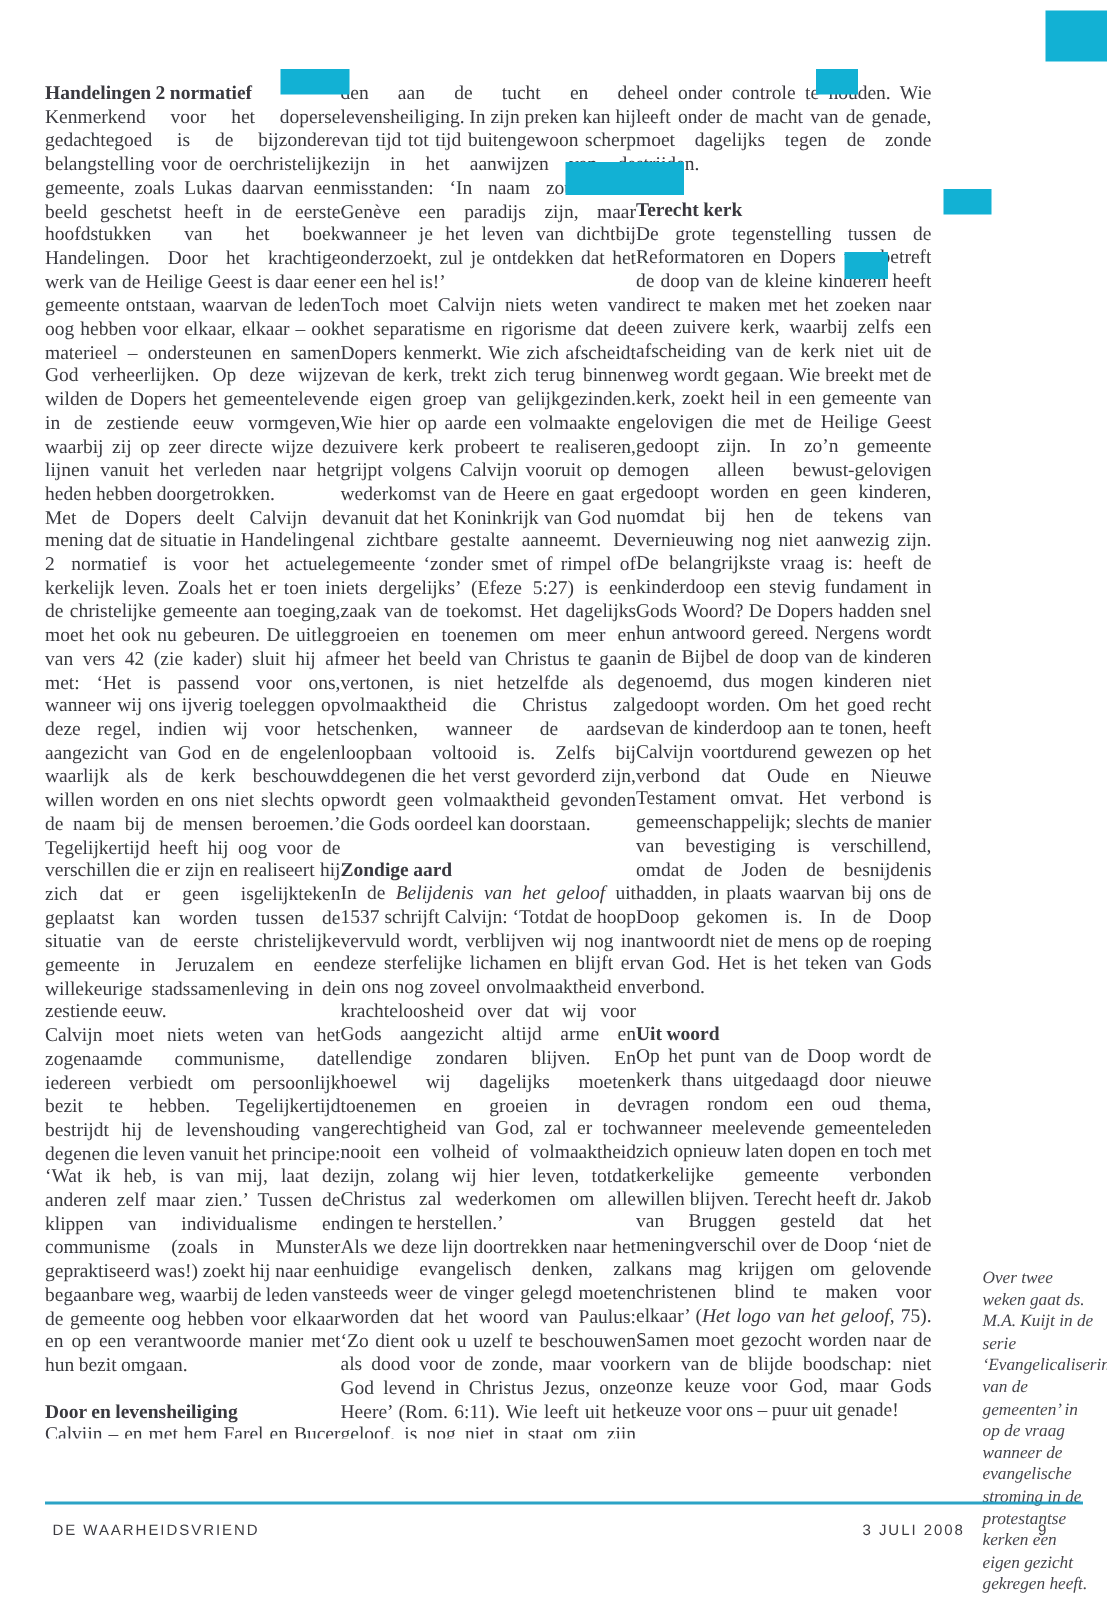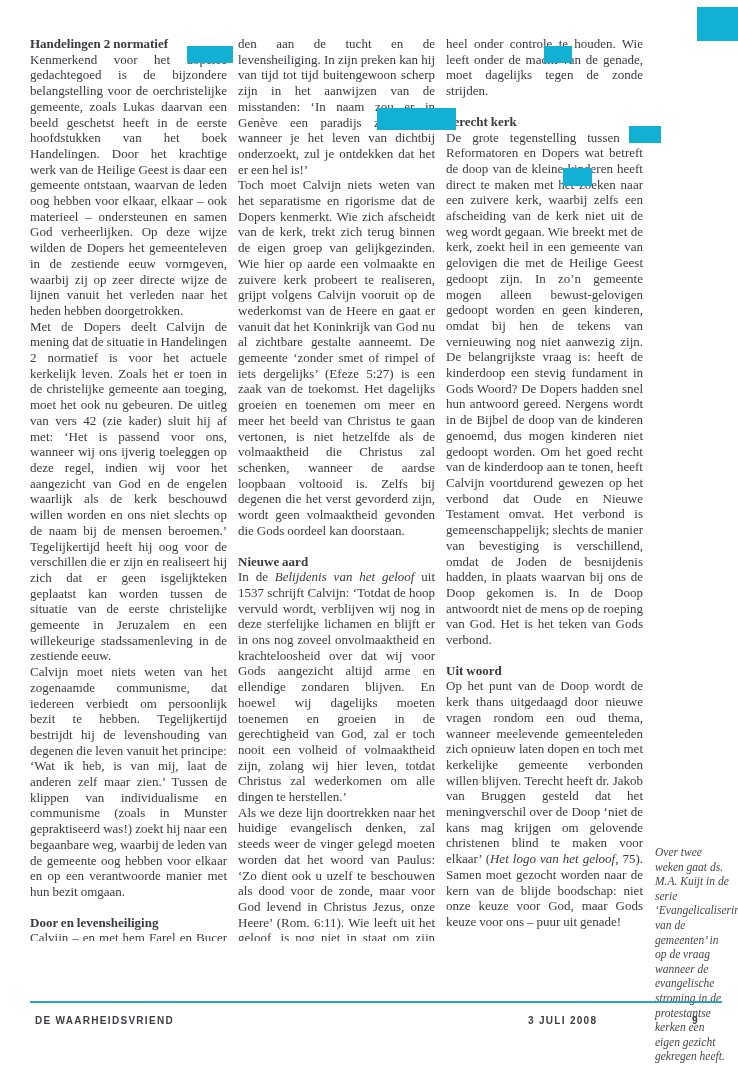--- a/index.html
+++ b/index.html
@@ -2,21 +2,21 @@
 <html lang="nl"><head>
 <meta charset="utf-8">
 <style>
   html,body{margin:0;padding:0;}
   body{
     width:738px;height:1068px;background:#ffffff;
     font-family:"Liberation Serif", serif;
     color:#3a3a40;position:relative;overflow:hidden;
   }
   .page{position:absolute;left:0;top:0;width:738px;height:1068px;background:#ffffff;overflow:hidden;}
-  .columns{position:absolute;left:30px;top:36px;display:flex;gap:11px;}
+  .columns{position:absolute;left:30px;top:54px;display:flex;}
   .col{
     width:197px;height:905px;overflow:hidden;
     font-size:13px;line-height:15.7px;text-align:justify;
     hyphens:auto;-webkit-hyphens:auto;word-spacing:-0.3px;
   }
   .col p{margin:0;}
   .col .h{font-weight:bold;margin:15px 0 0 0;text-align:left;}
   .col .h:first-child{margin-top:0;}
   .col em{font-style:italic;}
   .sig{
@@ -25,45 +25,45 @@
   }
   .margin-note{
     position:absolute;left:655px;top:845px;width:76px;
     font-style:italic;font-size:11.5px;line-height:14.6px;
     color:#45454b;text-align:left;hyphens:auto;-webkit-hyphens:auto;
   }
   .footer-rule{position:absolute;left:30px;top:1001px;width:692px;height:2px;}
   .footer-item{
     position:absolute;top:1015px;
     font-family:"Liberation Sans", sans-serif;
-    font-size:10px;font-weight:bold;letter-spacing:1.3px;color:#3d3d42;text-align:right;
+    font-size:10px;font-weight:normal;letter-spacing:1.3px;color:#3d3d42;text-align:right;
   }
   .footer-brand{left:35px;}
-  .footer-date{left:528px;}
+  .footer-date{left:575px;}
   .footer-page{left:692px;}
   .hl{position:absolute;}
 </style>
 </head>
 <body>
 
 <div class="page">
 
   <div class="columns">
     <div class="col">
         <div class="h">Handelingen 2 normatief</div>
         <p><span>Kenmerkend voor het doperse gedachtegoed is de bijzondere belangstelling voor de oerchristelijke gemeente, zoals Lukas daarvan een beeld geschetst heeft in de eerste hoofdstukken van het boek Handelingen. Door het krachtige werk van de Heilige Geest is daar een gemeente ontstaan, waarvan de leden oog hebben voor elkaar, elkaar – ook materieel – ondersteunen en samen God verheerlijken. Op deze wijze wilden de Dopers het gemeenteleven in de zestiende eeuw vormgeven, waarbij zij op zeer directe wijze de lijnen vanuit het verleden naar het heden hebben doorgetrokken.</span></p>
         <p><span>Met de Dopers deelt Calvijn de mening dat de situatie in Handelingen 2 normatief is voor het actuele kerkelijk leven. Zoals het er toen in de christelijke gemeente aan toeging, moet het ook nu gebeuren. De uitleg van vers 42 (zie kader) sluit hij af met: ‘Het is passend voor ons, wanneer wij ons ijverig toeleggen op deze regel, indien wij voor het aangezicht van God en de engelen waarlijk als de kerk beschouwd willen worden en ons niet slechts op de naam bij de mensen beroemen.’ Tegelijkertijd heeft hij oog voor de verschillen die er zijn en realiseert hij zich dat er geen isgelijkteken geplaatst kan worden tussen de situatie van de eerste christelijke gemeente in Jeruzalem en een willekeurige stadssamenleving in de zestiende eeuw.</span></p>
         <p><span>Calvijn moet niets weten van het zogenaamde communisme, dat iedereen verbiedt om persoonlijk bezit te hebben. Tegelijkertijd bestrijdt hij de levenshouding van degenen die leven vanuit het principe: ‘Wat ik heb, is van mij, laat de anderen zelf maar zien.’ Tussen de klippen van individualisme en communisme (zoals in Munster gepraktiseerd was!) zoekt hij naar een begaanbare weg, waarbij de leden van de gemeente oog hebben voor elkaar en op een verantwoorde manier met hun bezit omgaan.</span></p>
         <div class="h">Door en levensheiliging</div>
         <p><span>Calvijn – en met hem Farel en Bucer – delen met de Dopers de aandacht die geschonken moet wor-</span></p>
       </div>
     <div class="col">
         <p><span>den aan de tucht en de levensheiliging. In zijn preken kan hij van tijd tot tijd buitengewoon scherp zijn in het aanwijzen van de misstanden: ‘In naam zou er in Genève een paradijs zijn, maar wanneer je het leven van dichtbij onderzoekt, zul je ontdekken dat het er een hel is!’</span></p>
         <p><span>Toch moet Calvijn niets weten van het separatisme en rigorisme dat de Dopers kenmerkt. Wie zich afscheidt van de kerk, trekt zich terug binnen de eigen groep van gelijkgezinden. Wie hier op aarde een volmaakte en zuivere kerk probeert te realiseren, grijpt volgens Calvijn vooruit op de wederkomst van de Heere en gaat er vanuit dat het Koninkrijk van God nu al zichtbare gestalte aanneemt. De gemeente ‘zonder smet of rimpel of iets dergelijks’ (Efeze 5:27) is een zaak van de toekomst. Het dagelijks groeien en toenemen om meer en meer het beeld van Christus te gaan vertonen, is niet hetzelfde als de volmaaktheid die Christus zal schenken, wanneer de aardse loopbaan voltooid is. Zelfs bij degenen die het verst gevorderd zijn, wordt geen volmaaktheid gevonden die Gods oordeel kan doorstaan.</span></p>
-        <div class="h">Nieuwe aard</div>
+        <div class="h">Zondige aard</div>
         <p><span>In de </span><em>Belijdenis van het geloof</em><span> uit 1537 schrijft Calvijn: ‘Totdat de hoop vervuld wordt, verblijven wij nog in deze sterfelijke lichamen en blijft er in ons nog zoveel onvolmaaktheid en krachteloosheid over dat wij voor Gods aangezicht altijd arme en ellendige zondaren blijven. En hoewel wij dagelijks moeten toenemen en groeien in de gerechtigheid van God, zal er toch nooit een volheid of volmaaktheid zijn, zolang wij hier leven, totdat Christus zal wederkomen om alle dingen te herstellen.’</span></p>
         <p><span>Als we deze lijn doortrekken naar het huidige evangelisch denken, zal steeds weer de vinger gelegd moeten worden dat het woord van Paulus: ‘Zo dient ook u uzelf te beschouwen als dood voor de zonde, maar voor God levend in Christus Jezus, onze Heere’ (Rom. 6:11). Wie leeft uit het geloof, is nog niet in staat om zijn zondige aard ge-</span></p>
       </div>
     <div class="col">
         <p><span>heel onder controle te houden. Wie leeft onder de macht van de genade, moet dagelijks tegen de zonde strijden.</span></p>
         <div class="h">Terecht kerk</div>
         <p><span>De grote tegenstelling tussen de Reformatoren en Dopers wat betreft de doop van de kleine kinderen heeft direct te maken met het zoeken naar een zuivere kerk, waarbij zelfs een afscheiding van de kerk niet uit de weg wordt gegaan. Wie breekt met de kerk, zoekt heil in een gemeente van gelovigen die met de Heilige Geest gedoopt zijn. In zo’n gemeente mogen alleen bewust-gelovigen gedoopt worden en geen kinderen, omdat bij hen de tekens van vernieuwing nog niet aanwezig zijn. De belangrijkste vraag is: heeft de kinderdoop een stevig fundament in Gods Woord? De Dopers hadden snel hun antwoord gereed. Nergens wordt in de Bijbel de doop van de kinderen genoemd, dus mogen kinderen niet gedoopt worden. Om het goed recht van de kinderdoop aan te tonen, heeft Calvijn voortdurend gewezen op het verbond dat Oude en Nieuwe Testament omvat. Het verbond is gemeenschappelijk; slechts de manier van bevestiging is verschillend, omdat de Joden de besnijdenis hadden, in plaats waarvan bij ons de Doop gekomen is. In de Doop antwoordt niet de mens op de roeping van God. Het is het teken van Gods verbond.</span></p>
         <div class="h">Uit woord</div>
         <p><span>Op het punt van de Doop wordt de kerk thans uitgedaagd door nieuwe vragen rondom een oud thema, wanneer meelevende gemeenteleden zich opnieuw laten dopen en toch met kerkelijke gemeente verbonden willen blijven. Terecht heeft dr. Jakob van Bruggen gesteld dat het meningverschil over de Doop ‘niet de kans mag krijgen om gelovende christenen blind te maken voor elkaar’ (</span><em>Het logo van het geloof</em><span>, 75). Samen moet gezocht worden naar de kern van de blijde boodschap: niet onze keuze voor God, maar Gods keuze voor ons – puur uit genade!</span></p>
         <div class="sig">W.H.Th. Moehn</div>

